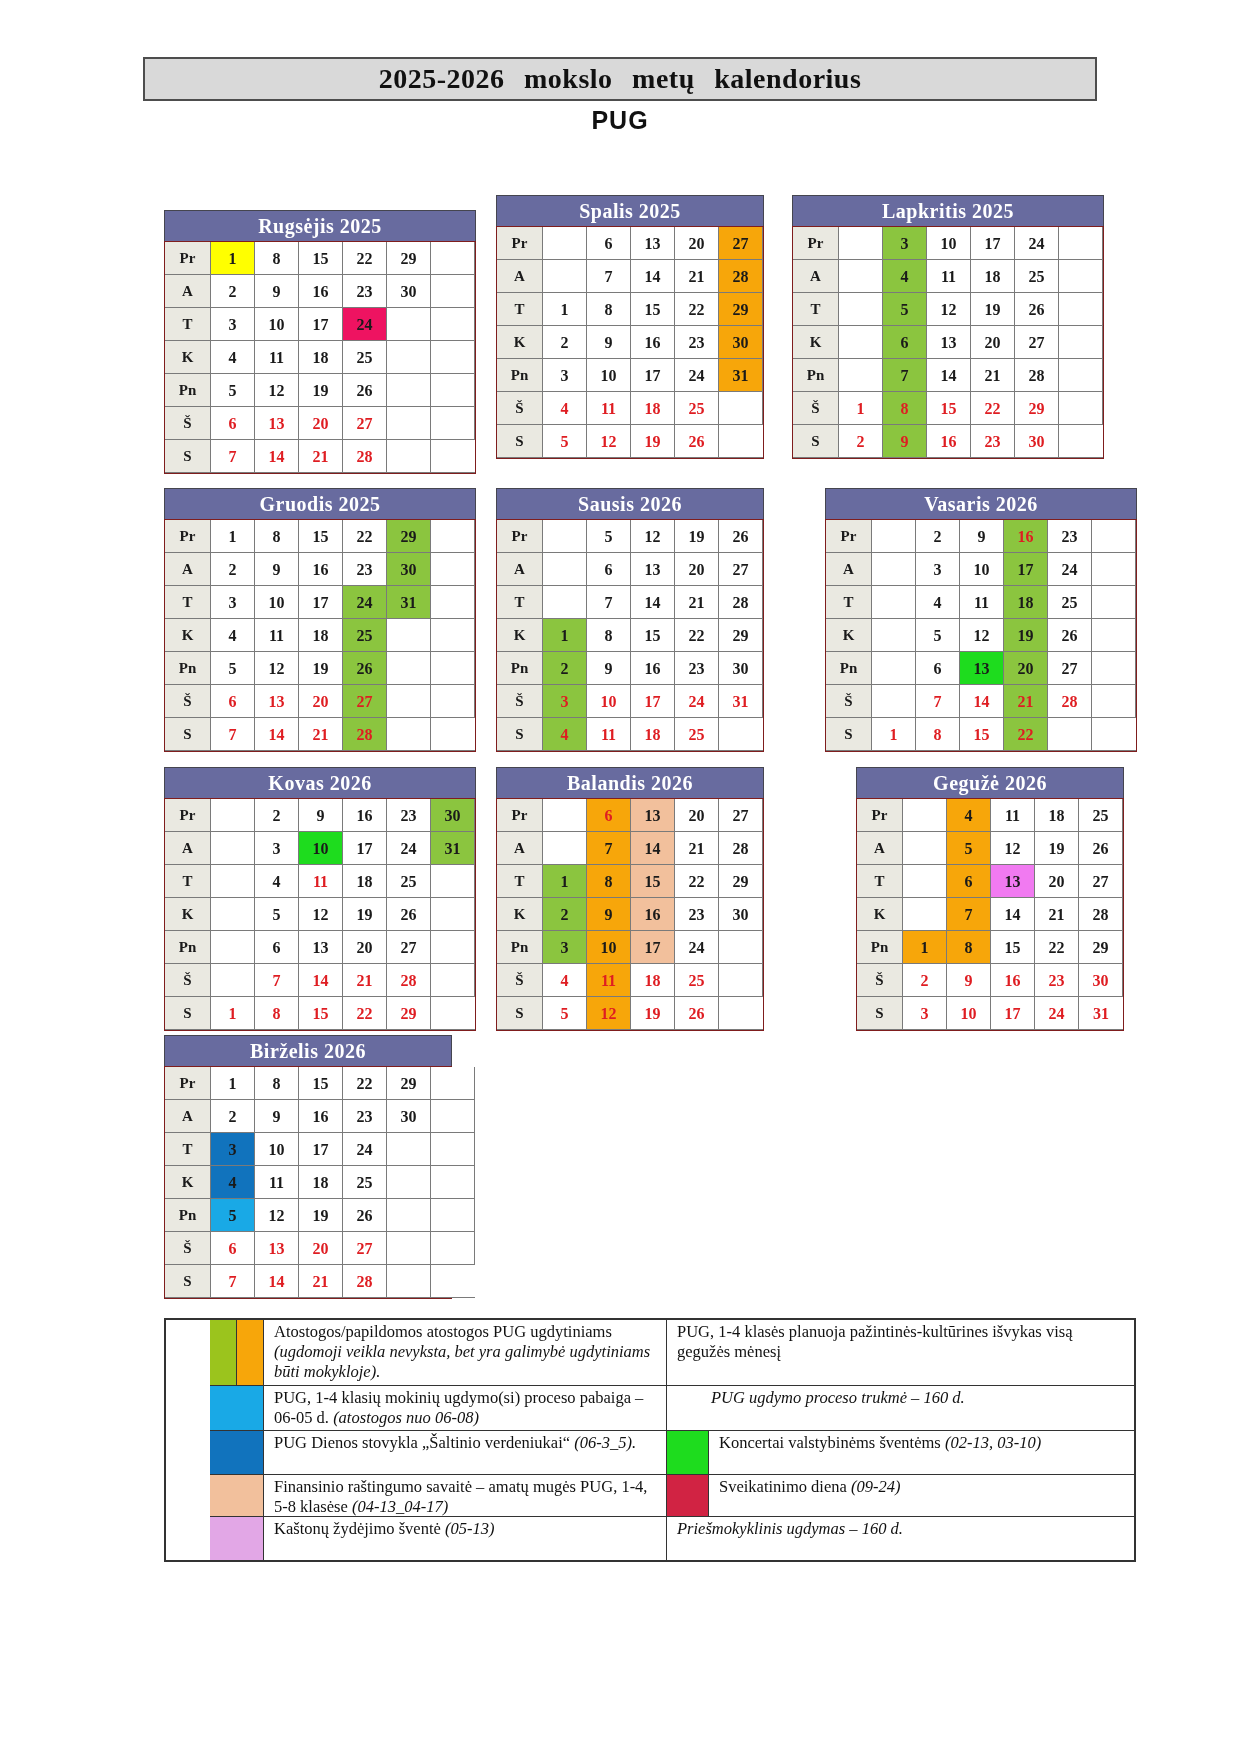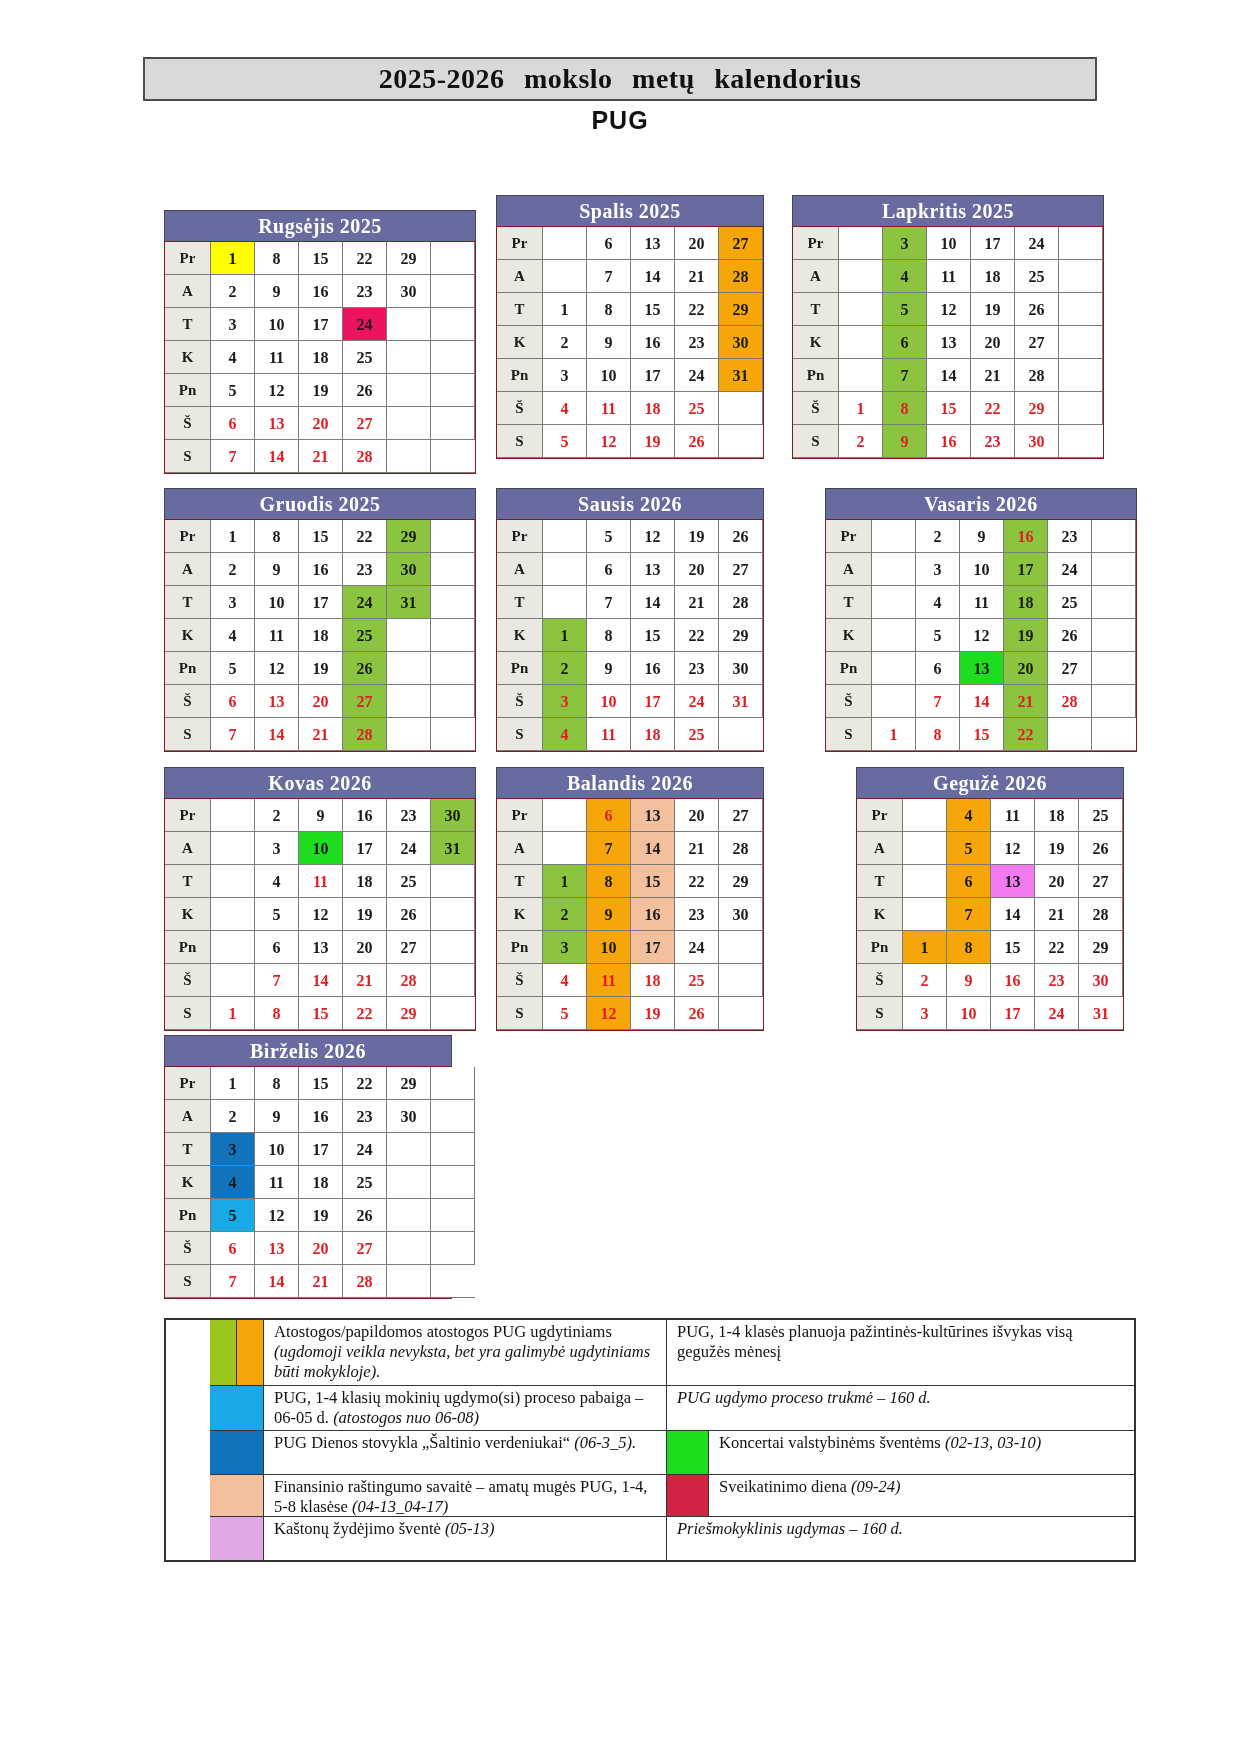--- a/index.html
+++ b/index.html
@@ -568,21 +568,21 @@
           <div class="lg-swatches">
             <div class="lg-swatch" style="background: rgb(155, 196, 29);"></div>
             <div class="lg-swatch" style="background: rgb(247, 166, 10);"></div>
           </div>
           <div class="lg-text"><span>Atostogos/papildomos atostogos PUG ugdytiniams </span><span class="it">(ugdomoji veikla nevyksta, bet yra galimybė ugdytiniams būti mokykloje).</span></div>
         </div>
         <div class="lg-right">
           <div class="lg-text"><span>PUG, 1-4 klasės planuoja pažintinės-kultūrines išvykas visą gegužės mėnesį</span></div>
         </div>
       </div>
-      <div class="lg-row" style="height: 45px;">
+      <div class="lg-row" style="height: 45px; gap: 34px;">
         <div class="lg-left">
           <div class="lg-swatches">
             <div class="lg-swatch" style="background: rgb(25, 169, 230);"></div>
           </div>
           <div class="lg-text"><span>PUG, 1-4 klasių mokinių ugdymo(si) proceso pabaiga – 06-05 d. </span><span class="it">(atostogos nuo 06-08)</span></div>
         </div>
         <div class="lg-right">
           <div class="lg-text"><span class="it">PUG ugdymo proceso trukmė – 160 d.</span></div>
         </div>
       </div>

